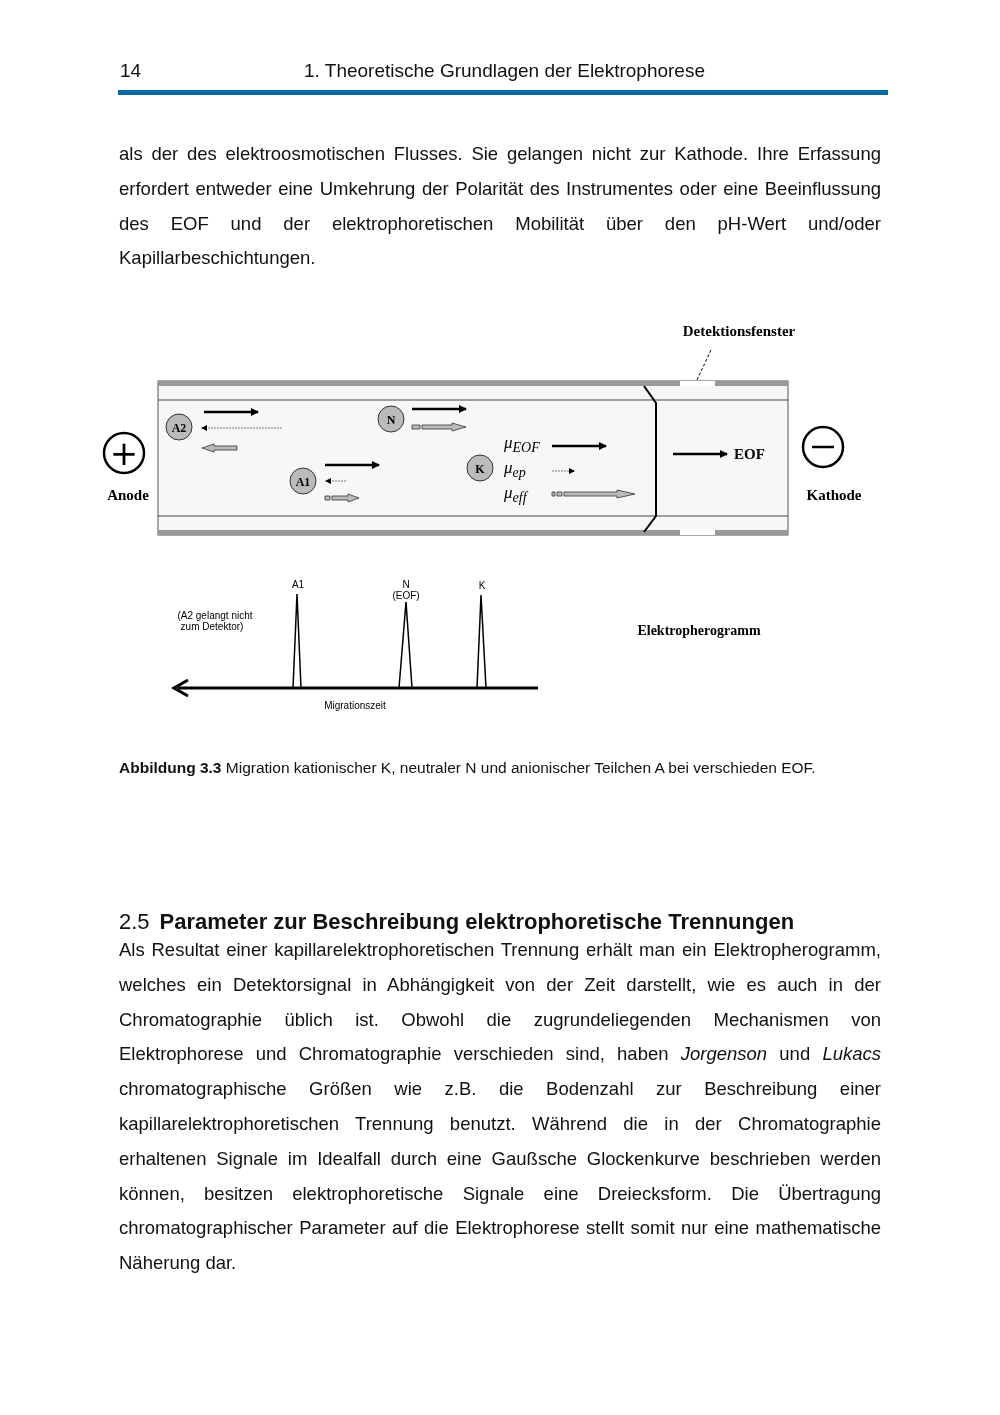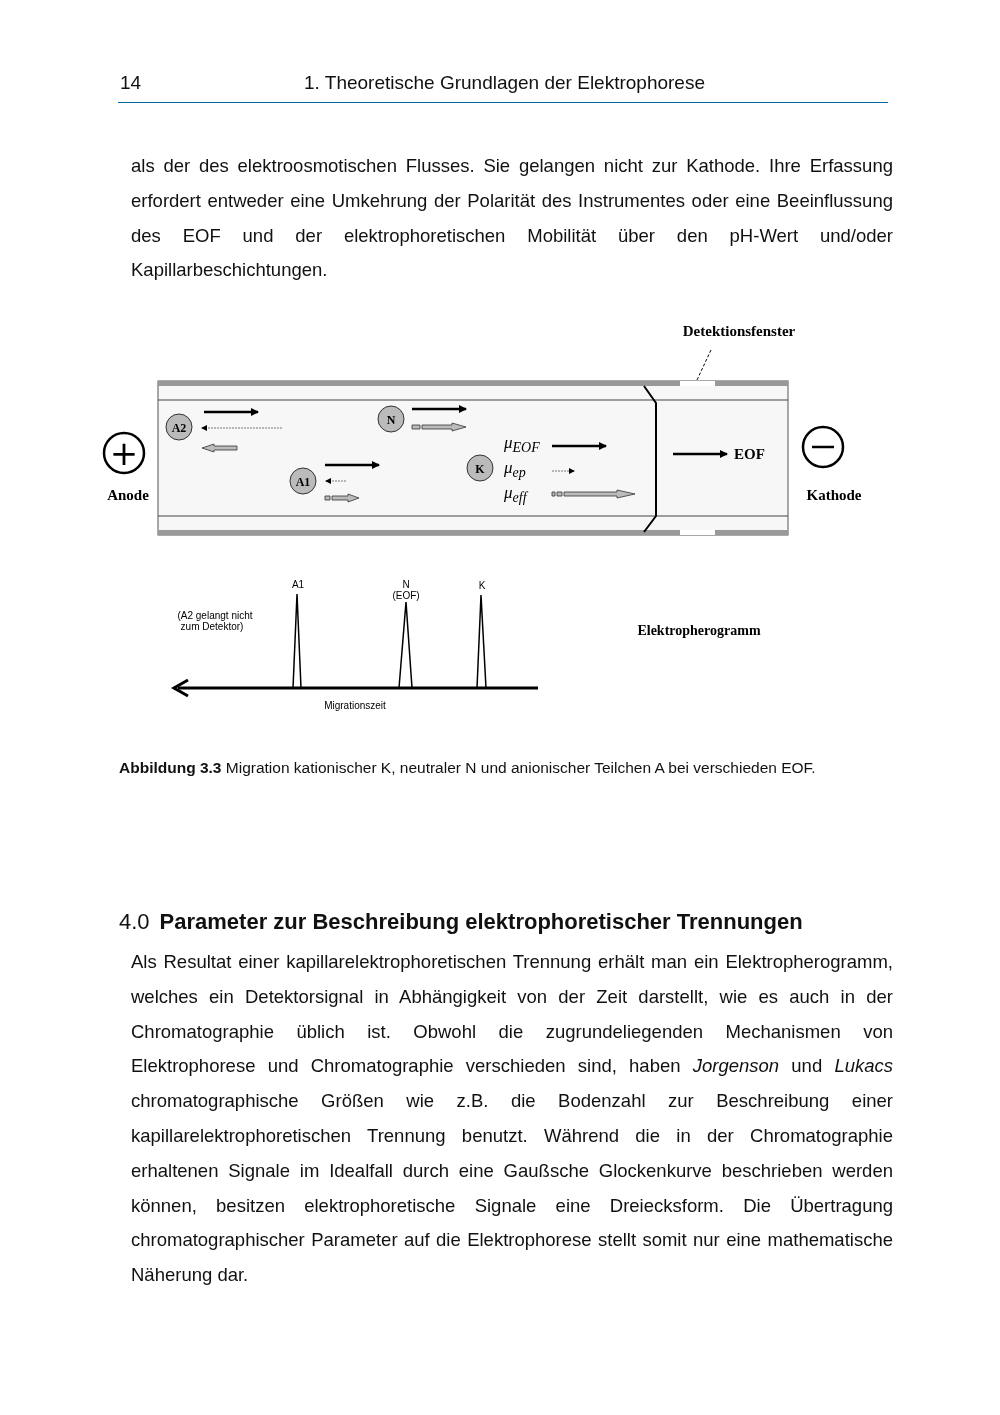--- a/index.html
+++ b/index.html
@@ -1,23 +1,23 @@
 <!DOCTYPE html>
 <html><head>
 <meta charset="utf-8">
 <style>
   html, body { margin: 0; padding: 0; background: #ffffff; }
   body { width: 1000px; height: 1415px; position: relative; overflow: hidden;
          font-family: "Liberation Sans", sans-serif; color: #111; }
   .header { position: absolute; left: 118px; top: 58px; width: 770px; height: 32px;
-            border-bottom: 1px solid #0369a1; margin-top: 12px; }
+            border-bottom: 5px solid #0369a1; }
   .page-num { position: absolute; left: 2px; top: 2px; font-size: 19px; }
   .running-title { position: absolute; left: 186px; top: 2px; font-size: 19px; }
   .para { position: absolute; left: 119px; width: 762px; font-size: 18.5px;
-          line-height: 34.8px; text-align: justify; margin: 12px; }
+          line-height: 34.8px; text-align: justify; margin: 0; }
   .para.p1 { top: 137px; }
   .para.p2 { top: 933px; }
   .figure { position: absolute; left: 92px; top: 310px; width: 800px; height: 420px; }
   .figure svg { position: absolute; left: 0; top: 0; }
   .caption { position: absolute; left: 119px; top: 758px; width: 762px; font-size: 15.5px;
              line-height: 19px; text-align: justify; margin: 0; }
   .caption b { font-weight: bold; }
   .section-heading { position: absolute; left: 119px; top: 909px; font-size: 22px; margin: 0; }
   .section-heading .num { font-weight: normal; margin-right: 10px; }
   .section-heading .title { font-weight: bold; }
@@ -115,15 +115,15 @@
     <line x1="446" y1="378" x2="86" y2="378" stroke="#000" stroke-width="3"></line>
     <polyline points="96,370 82,378 96,386" fill="none" stroke="#000" stroke-width="3"></polyline>
     <text x="263" y="399" font-size="10" text-anchor="middle" font-family="Liberation Sans, sans-serif">Migrationszeit</text>
 
     <text x="607" y="325" font-family="Liberation Serif, serif" font-weight="bold" font-size="14" text-anchor="middle">Elektropherogramm</text>
   </svg>
 </div>
 
 <p class="caption"><b>Abbildung 3.3</b><span> Migration kationischer K, neutraler N und anionischer Teilchen A bei verschieden EOF.</span></p>
 
-<h2 class="section-heading"><span class="num">4.0</span><span class="title">Parameter zur Beschreibung elektrophoretischer Trennungen</span></h2>
+<h2 class="section-heading"><span class="num">2.5</span><span class="title">Parameter zur Beschreibung elektrophoretische Trennungen</span></h2>
 
 <p class="para p2"><span>Als Resultat einer kapillarelektrophoretischen Trennung erhält man ein Elektropherogramm, welches ein Detektorsignal in Abhängigkeit von der Zeit darstellt, wie es auch in der Chromatographie üblich ist. Obwohl die zugrundeliegenden Mechanismen von Elektrophorese und Chromatographie verschieden sind, haben </span><i>Jorgenson</i><span> und </span><i>Lukacs</i><span> chromatographische Größen wie z.B. die Bodenzahl zur Beschreibung einer kapillarelektrophoretischen Trennung benutzt. Während die in der Chromatographie erhaltenen Signale im Idealfall durch eine Gaußsche Glockenkurve beschrieben werden können, besitzen elektrophoretische Signale eine Dreiecksform. Die Übertragung chromatographischer Parameter auf die Elektrophorese stellt somit nur eine mathematische Näherung dar.</span></p>
 
 </body></html>

